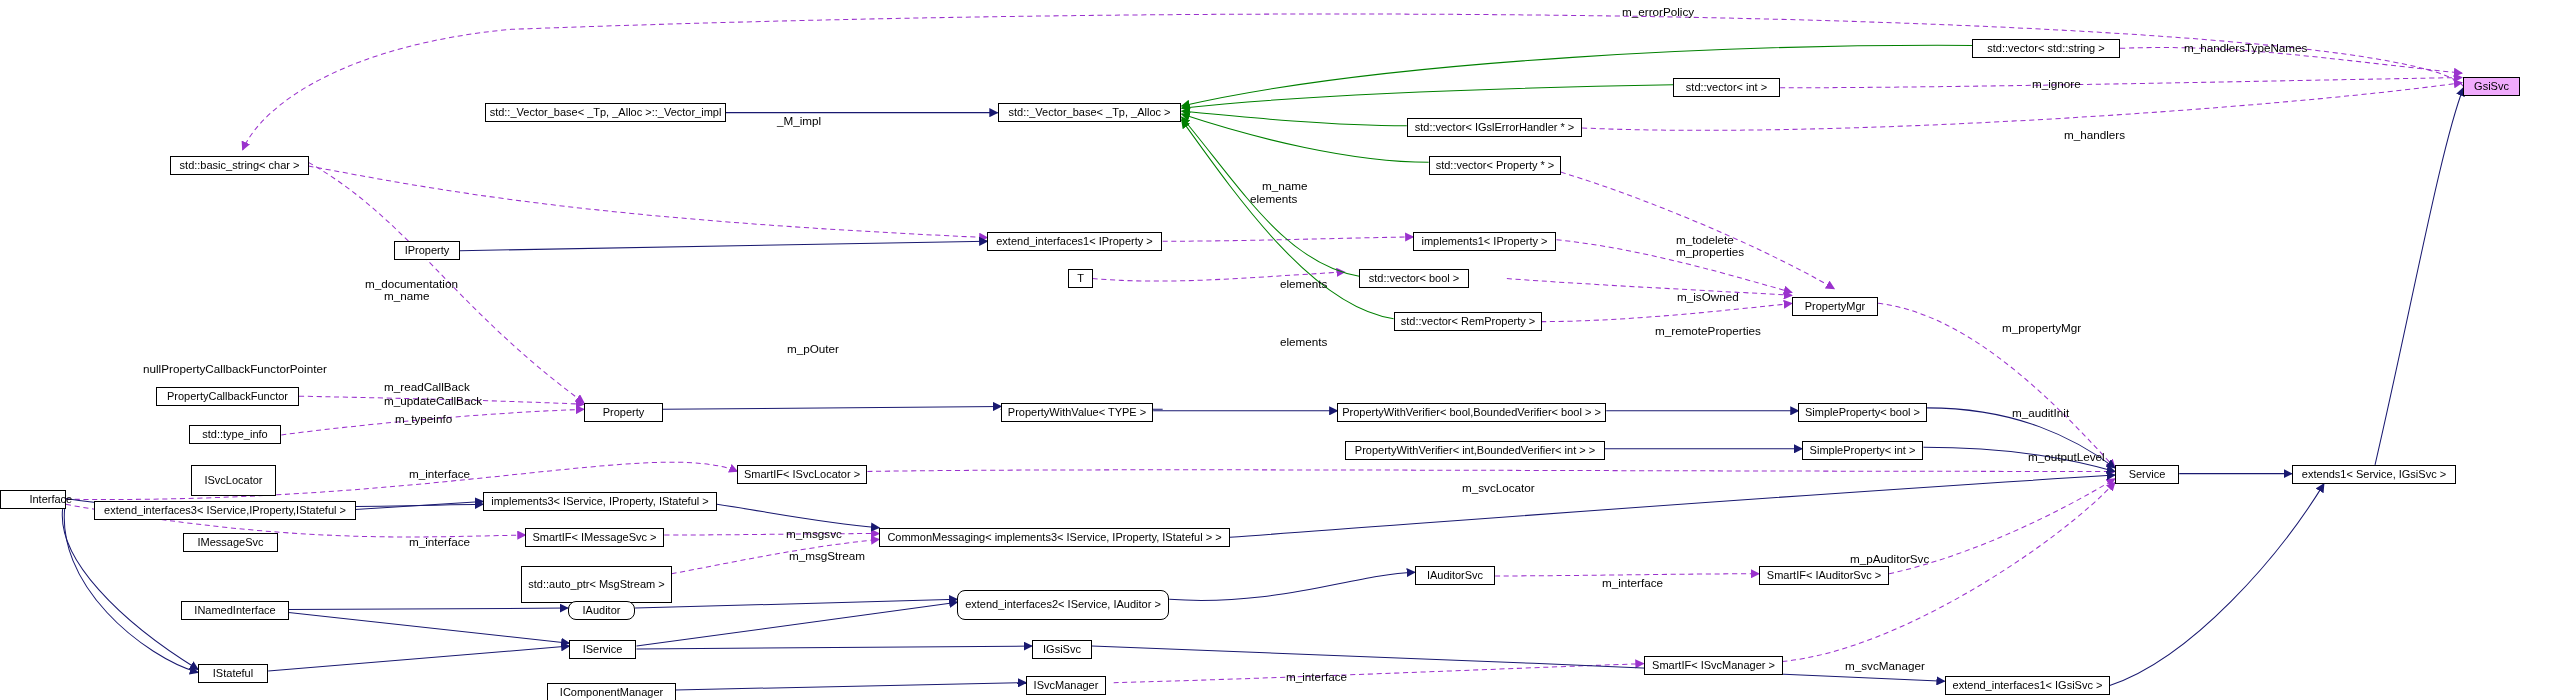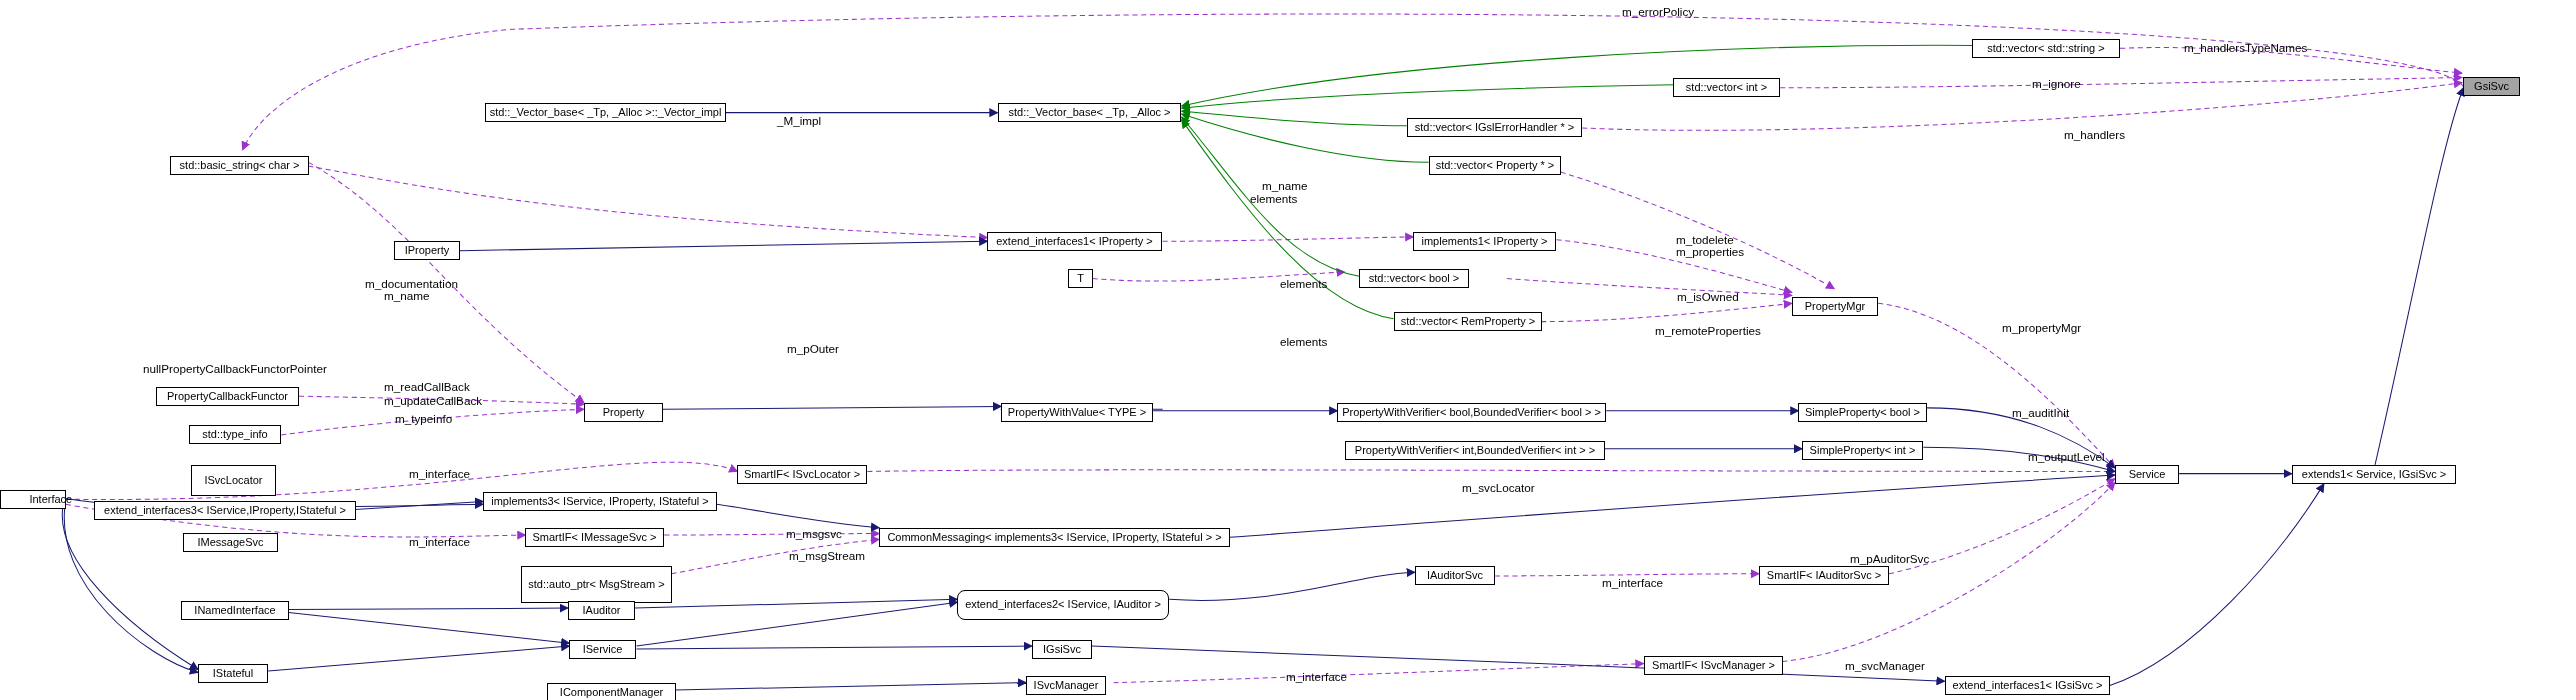--- a/index.html
+++ b/index.html
@@ -1,21 +1,21 @@
 <!DOCTYPE html>
 <html style="font-size:11.7px"><head>
 <meta charset="utf-8">
 <style>
   html,body{margin:0;padding:0;background:#ffffff;}
   body{font-family:"Liberation Sans",sans-serif;}
   #canvas{position:relative;width:2576px;height:701px;overflow:hidden;background:#fff;}
   .node{position:absolute;box-sizing:border-box;border:0.7px solid #000;background:#ffffff;
         display:flex;align-items:center;justify-content:center;text-align:right;
         font-size:11px;color:#000;line-height:1.05;white-space:nowrap;padding:0 4.4px;}
-  .node.gray{background:#a3a3a3;}
+  .node.gray{background:#f0abfc;}
   .edgelabel{position:absolute;font-size:11.7px;color:#000;white-space:nowrap;line-height:1.05;}
   svg.wires{position:absolute;left:0;top:0;width:2576px;height:701px;overflow:visible;}
 </style>
 </head>
 <body>
 
 <div id="canvas">
   <svg class="wires" xmlns="http://www.w3.org/2000/svg" viewBox="0 0 3525 959" width="2576" height="701">
     <defs>
       <marker id="arrNavy" markerWidth="9" markerHeight="9" refX="8" refY="4.5" orient="auto">
@@ -127,21 +127,21 @@
     <div class="node" style="left: 0px; top: 490px; width: 66px; height: 19px; padding-left: 40px;">Interface</div>
     <div class="node" style="left: 94px; top: 501px; width: 262px; height: 19px;">extend_interfaces3&lt; IService,IProperty,IStateful &gt;</div>
     <div class="node" style="left: 483px; top: 492px; width: 234px; height: 19px;">implements3&lt; IService, IProperty, IStateful &gt;</div>
     <div class="node" style="left: 183px; top: 533px; width: 95px; height: 19px;">IMessageSvc</div>
     <div class="node" style="left: 525px; top: 528px; width: 139px; height: 19px;">SmartIF&lt; IMessageSvc &gt;</div>
     <div class="node" style="left: 879px; top: 528px; width: 351px; height: 19px;">CommonMessaging&lt; implements3&lt; IService, IProperty, IStateful &gt; &gt;</div>
     <div class="node" style="left: 521px; top: 566px; width: 151px; height: 37px;">std::auto_ptr&lt; MsgStream &gt;</div>
     <div class="node" style="left: 1415px; top: 566px; width: 80px; height: 19px;">IAuditorSvc</div>
     <div class="node" style="left: 1759px; top: 566px; width: 130px; height: 19px;">SmartIF&lt; IAuditorSvc &gt;</div>
     <div class="node" style="left: 181px; top: 601px; width: 108px; height: 19px;">INamedInterface</div>
-    <div class="node" style="left: 568px; top: 601px; width: 67px; height: 19px;">IAuditor</div>
+    <div class="node" style="left: 568px; top: 601px; width: 67px; height: 19px; border-radius: 8px;">IAuditor</div>
     <div class="node" style="left: 957px; top: 590px; width: 212px; height: 30px; border-radius: 8px;">extend_interfaces2&lt; IService, IAuditor &gt;</div>
     <div class="node" style="left: 569px; top: 640px; width: 67px; height: 19px;">IService</div>
     <div class="node" style="left: 1032px; top: 640px; width: 60px; height: 19px;">IGsiSvc</div>
     <div class="node" style="left: 1644px; top: 656px; width: 139px; height: 19px;">SmartIF&lt; ISvcManager &gt;</div>
     <div class="node" style="left: 1945px; top: 676px; width: 165px; height: 19px;">extend_interfaces1&lt; IGsiSvc &gt;</div>
     <div class="node" style="left: 198px; top: 664px; width: 70px; height: 19px;">IStateful</div>
     <div class="node" style="left: 547px; top: 683px; width: 129px; height: 19px;">IComponentManager</div>
     <div class="node" style="left: 1026px; top: 676px; width: 80px; height: 19px;">ISvcManager</div>
     <div class="edgelabel" style="left: 1622px; top: 5.8px;">m_errorPolicy</div>
     <div class="edgelabel" style="left: 2184px; top: 42px;">m_handlersTypeNames</div>

